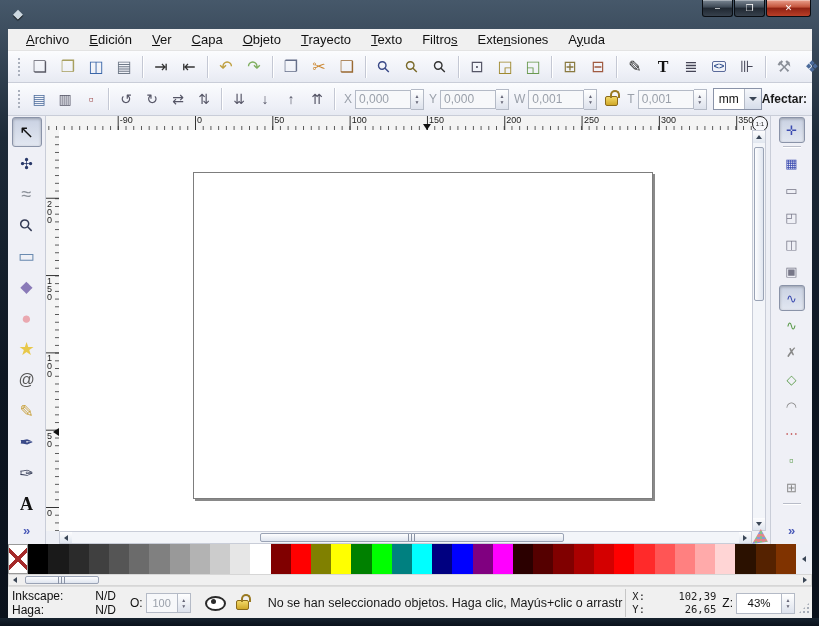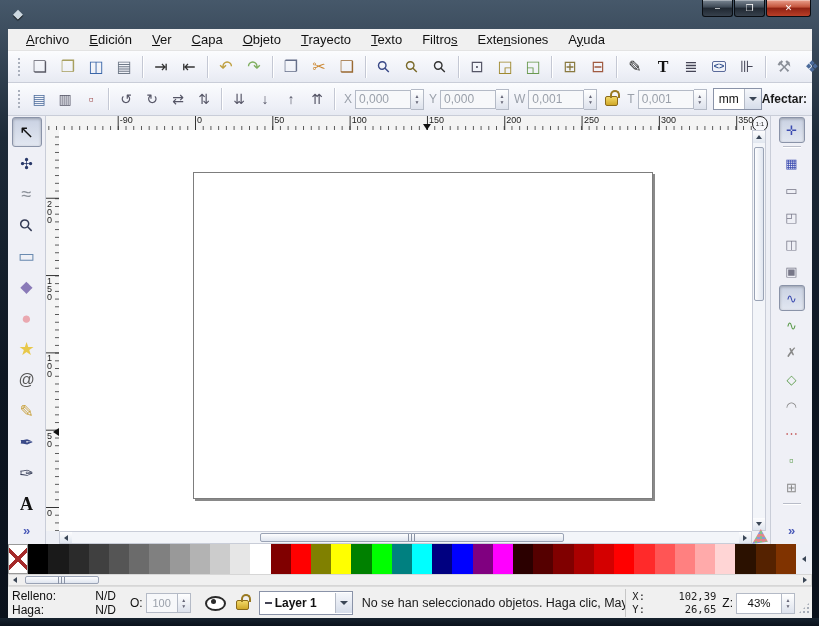--- a/index.html
+++ b/index.html
@@ -560,42 +560,35 @@
         </div>
     </div>
     <div class="sb-btn">
         <span class="arr-rt"></span>
       </div>
   </div>
 
   <div class="statusbar">
     <div class="fs-block">
       <div class="fs-row">
-        <span>Relleno:</span>
+        <span>Inkscape:</span>
         <span>N/D</span>
       </div>
       <div class="fs-row">
         <span>Haga:</span>
         <span>N/D</span>
       </div>
     </div>
     <div class="o-group">
       <span class="o-label">O:</span>
       <input class="o-input" readonly="" value="100" style="">
       <div class="spin" style="height:18px;"></div>
     </div>
     <span class="eye"></span>
     <span class="lock-open"></span>
-    <div class="combo layer-combo">
-      <span class="layer-dash"></span>
-      <span class="layer-name">Layer 1</span>
-      <span class="combo-btn" style="height:20px;">
-          <span class="combo-arrow"></span>
-        </span>
-    </div>
     <div class="msg">No se han seleccionado objetos. Haga clic, Mayús+clic o arrastr</div>
     <div class="coords">
       <div class="c-row">
         <span>X:</span>
         <span>102,39</span>
       </div>
       <div class="c-row">
         <span>Y:</span>
         <span>26,65</span>
       </div>

